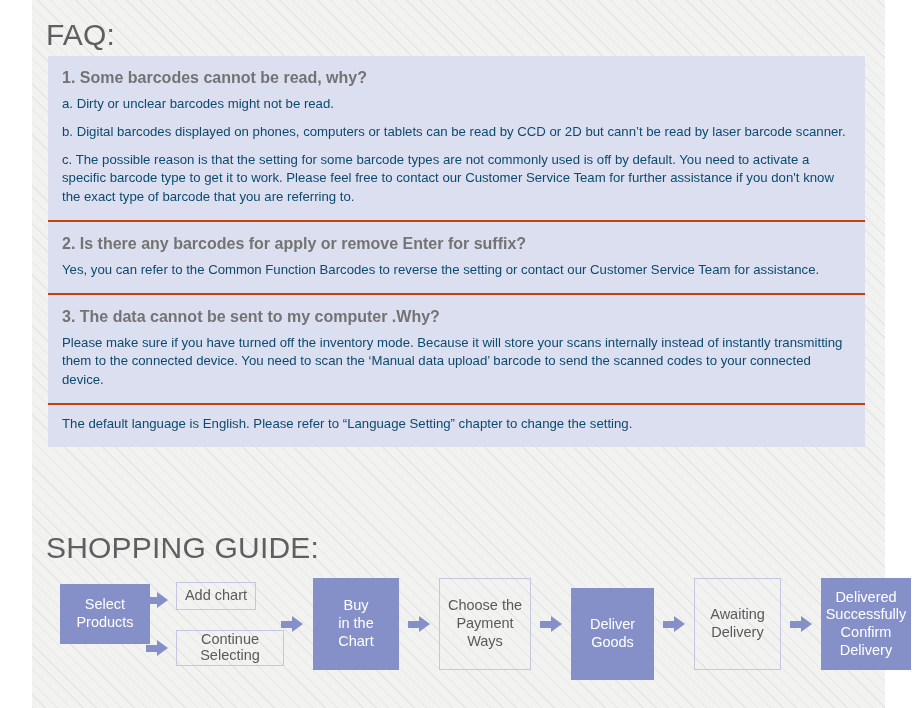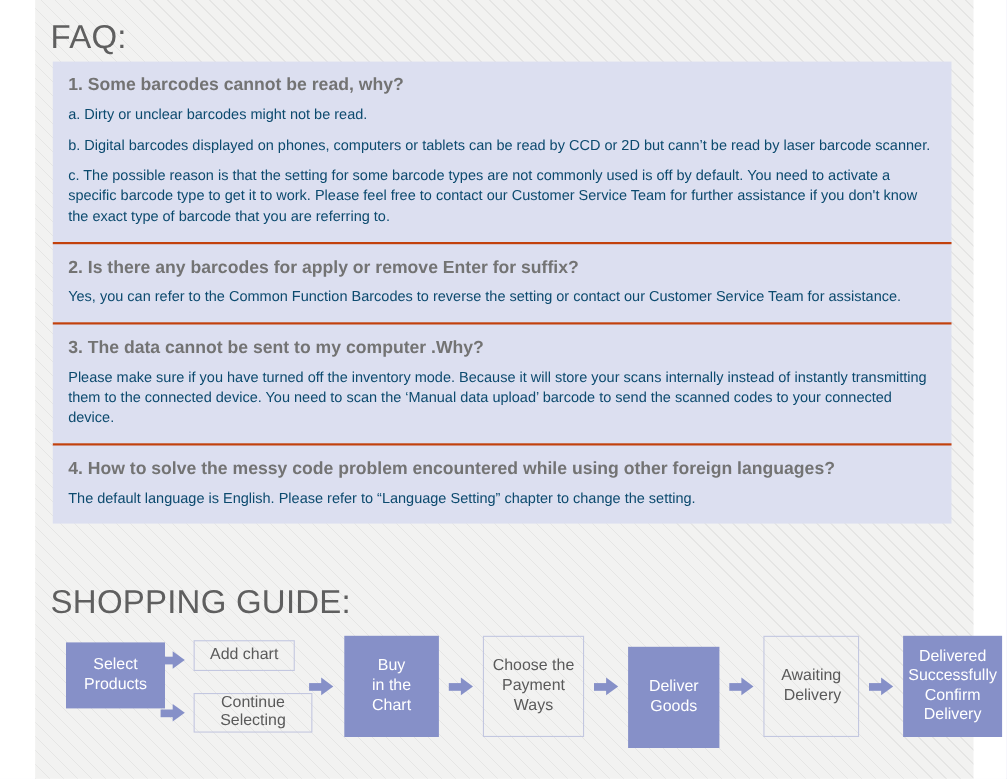--- a/index.html
+++ b/index.html
@@ -152,42 +152,41 @@
       <div class="faq-q">2. Is there any barcodes for apply or remove Enter for suffix?</div>
       <div class="faq-a">Yes, you can refer to the Common Function Barcodes to reverse the setting or contact our Customer Service Team for assistance.</div>
     </div>
 
     <div class="faq-block">
       <div class="faq-q">3. The data cannot be sent to my computer .Why?</div>
       <div class="faq-a">Please make sure if you have turned off the inventory mode. Because it will store your scans internally instead of instantly transmitting them to the connected device. You need to scan the  ‘Manual data upload’  barcode to send the scanned codes to your connected device.</div>
     </div>
 
     <div class="faq-block">
-      <div class="faq-q">4. How to solve the messy code problem encountered while using other foreign languages?</div>
       <div class="faq-a">The default language is English. Please refer to  “Language Setting”  chapter to change the setting.</div>
     </div>
 
   </div>
 
   <div id="guide-heading" class="section-heading">SHOPPING GUIDE:</div>
 
   <div id="flow">
 
     <div class="node filled" style="left:12px; top:16px; width:90px; height:60px;">Select<br>Products</div>
 
     <div class="arrow" style="left:98px; top:24px;">
       <span class="shaft"></span>
         <span class="head"></span>
     </div>
     <div class="arrow" style="left:98px; top:72px;">
       <span class="shaft"></span>
         <span class="head"></span>
     </div>
 
-    <div class="node outline" style="left:128px; top:14px; width:92px; height:28px;">Add chart</div>
+    <div class="node outline" style="left:128px; top:14px; width:80px; height:28px;">Add chart</div>
 
     <div class="node outline tight" style="left:128px; top:62px; width:108px; height:36px;">Continue<br>Selecting</div>
 
     <div class="arrow" style="left:233px; top:48px;">
       <span class="shaft"></span>
         <span class="head"></span>
     </div>
 
     <div class="node filled" style="left:265px; top:10px; width:86px; height:92px;">Buy<br>in the<br>Chart</div>
 
@@ -203,21 +202,21 @@
         <span class="head"></span>
     </div>
 
     <div class="node filled" style="left:523px; top:20px; width:83px; height:92px;">Deliver<br>Goods</div>
 
     <div class="arrow" style="left:615px; top:48px;">
       <span class="shaft"></span>
         <span class="head"></span>
     </div>
 
-    <div class="node outline" style="left:646px; top:10px; width:87px; height:92px;text-align:right;">Awaiting<br>Delivery</div>
+    <div class="node outline" style="left:646px; top:10px; width:87px; height:92px;">Awaiting<br>Delivery</div>
 
     <div class="arrow" style="left:742px; top:48px;">
       <span class="shaft"></span>
         <span class="head"></span>
     </div>
 
     <div class="node filled" style="left:773px; top:10px; width:90px; height:92px;">Delivered<br>Successfully<br>Confirm<br>Delivery</div>
 
   </div>
 

